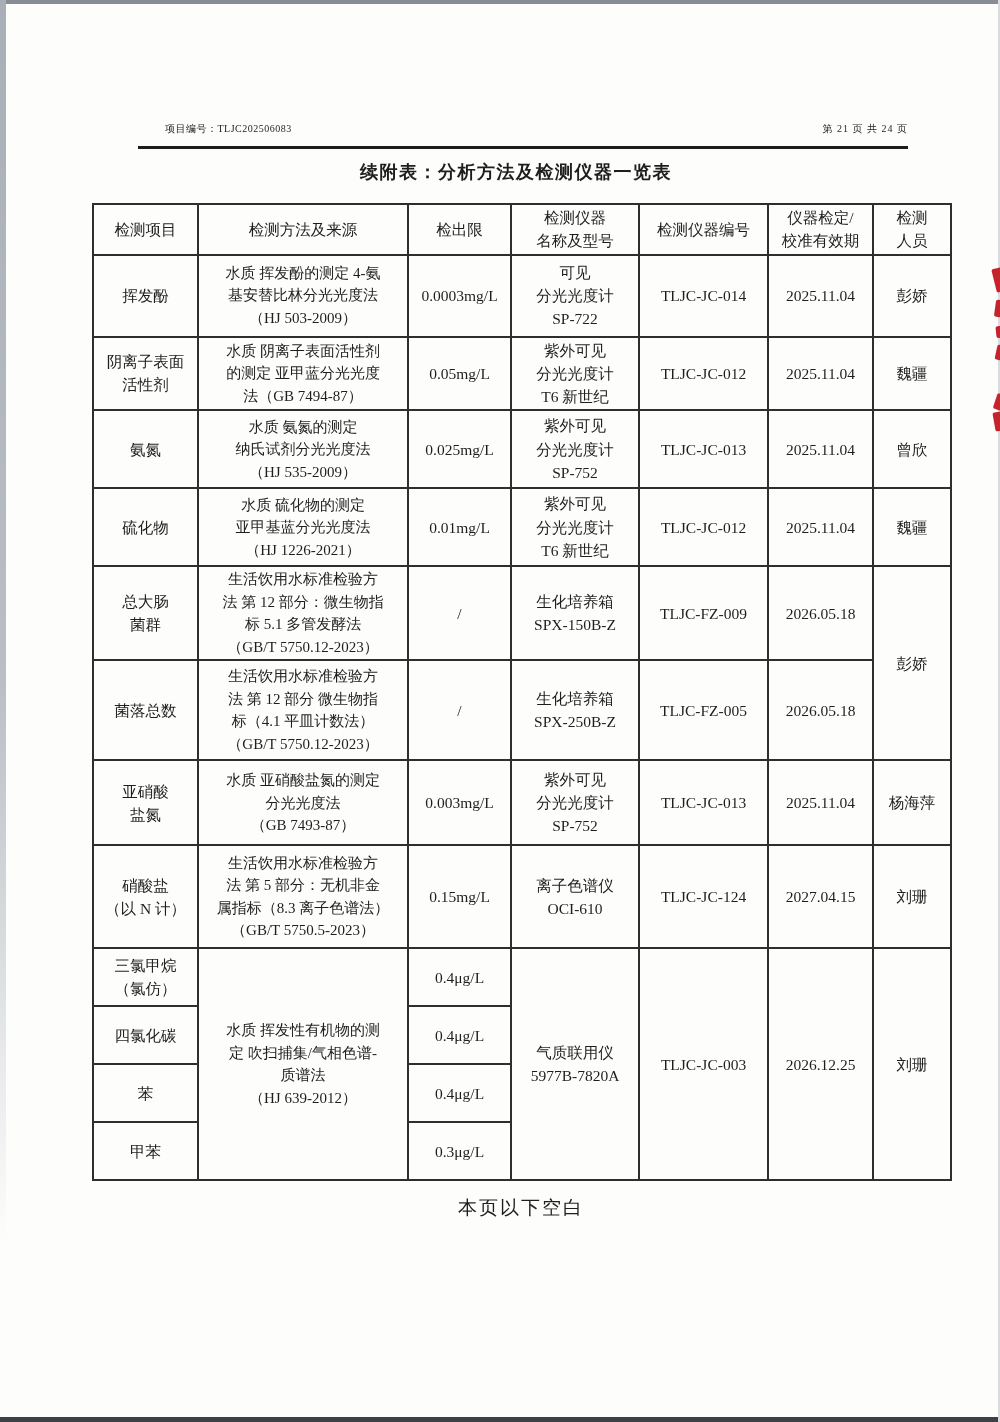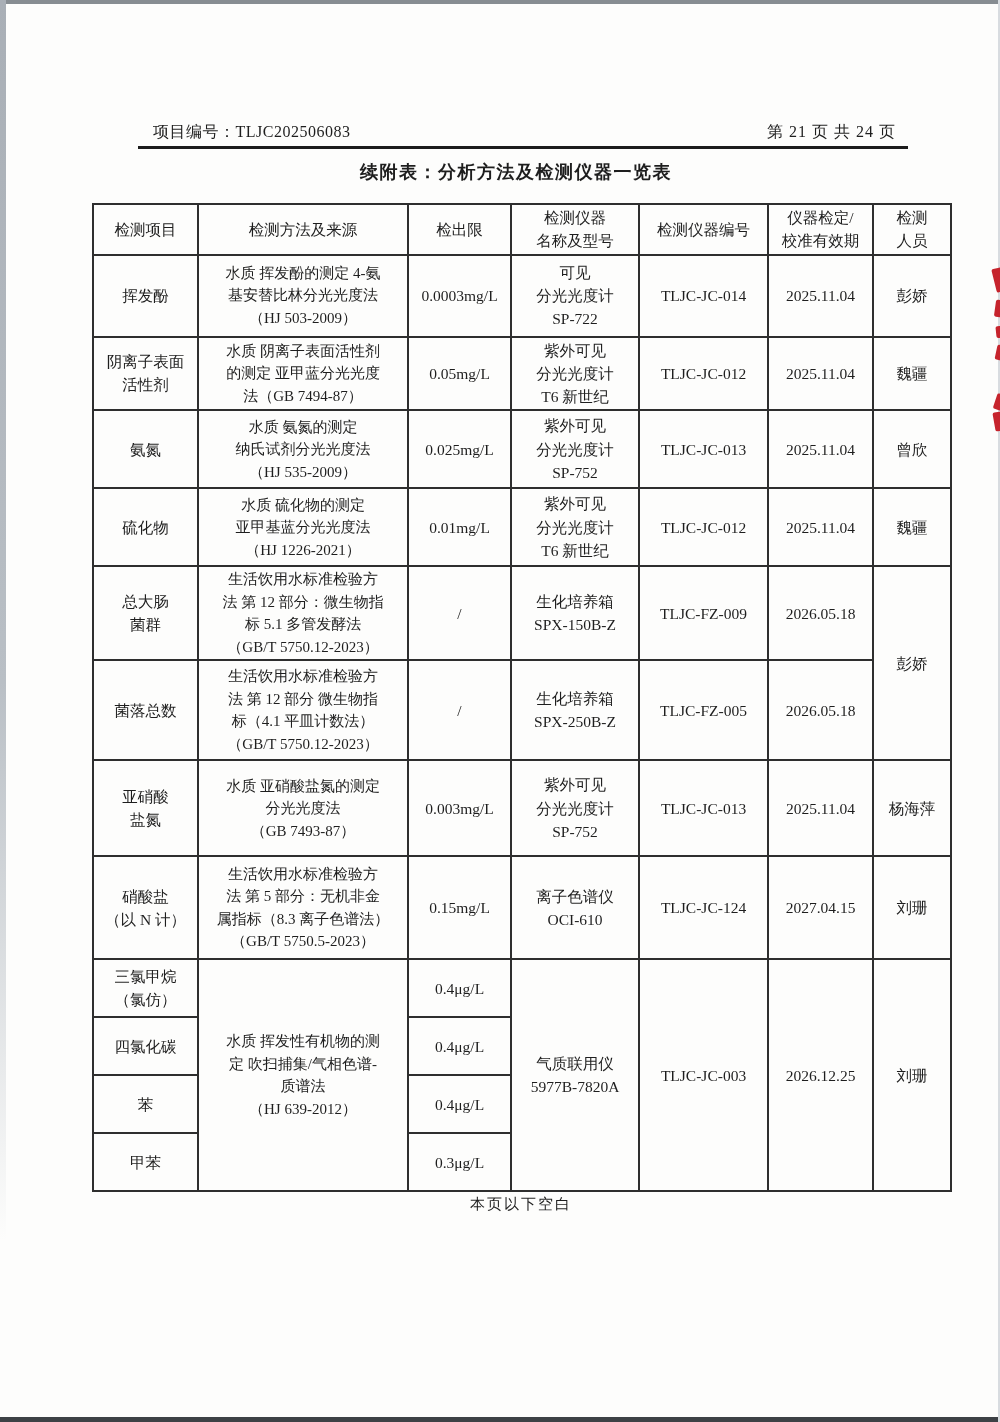--- a/index.html
+++ b/index.html
@@ -12,22 +12,22 @@
     color:#1e1e1e;
   }
   
   .edge-top{position:absolute;top:0;left:0;width:1000px;height:4px;background:#878d92;}
   .edge-left{position:absolute;top:0;left:0;width:6px;height:1240px;
     background:linear-gradient(to bottom,#a9afb6 0%,#b9bfc5 55%,rgba(185,191,197,0) 100%);}
   .edge-bottom{position:absolute;bottom:0;left:0;width:1000px;height:5px;background:#3d4145;}
   .edge-right{position:absolute;top:0;right:0;width:2px;height:1422px;background:#d8dce0;}
 
   
-  .doc-header{position:absolute;top:122px;left:128px;width:768px;height:26px;
-    font-size:16px;letter-spacing:.5px;}
+  .doc-header{position:absolute;top:122px;left:140px;width:768px;height:26px;
+    font-size:10px;letter-spacing:.5px;}
   .project-no{position:absolute;left:25px;top:0;}
   .page-ind{position:absolute;right:0;top:0;letter-spacing:1px;text-align:right;}
   .header-rule{position:absolute;top:146px;left:138px;width:770px;height:2.5px;background:#1c1c1c;}
 
   
   .doc-title{position:absolute;top:160px;left:0;width:1000px;text-align:center;
     font-size:18px;font-weight:bold;letter-spacing:1.5px;margin-left:16px;}
 
   
   table.t{position:absolute;top:203px;left:92px;width:858px;
@@ -39,21 +39,21 @@
     font-weight:normal;
     font-size:15.5px;line-height:1.5;
     padding:1px 2px;
     overflow:hidden;
   }
   .t td.method{font-size:15px;}
   .t th{font-size:15.5px;}
 
   
   .footer-note{position:absolute;top:1195px;left:92px;width:858px;text-align:center;
-    font-size:15px;letter-spacing:2px;}
+    font-size:19px;letter-spacing:2px;}
 
   
   .seal-frag{position:absolute;background:#c6242d;border-radius:2px;}
   .sf1{top:268px;right:-4px;width:10px;height:24px;transform:rotate(-14deg);}
   .sf2{top:300px;right:-3px;width:8px;height:17px;transform:rotate(8deg);}
   .sf3{top:326px;right:-2px;width:6px;height:12px;transform:rotate(-6deg);}
   .sf4{top:345px;right:-3px;width:7px;height:15px;transform:rotate(12deg);}
   .sf5{top:394px;right:-4px;width:9px;height:16px;transform:rotate(18deg);}
   .sf6{top:412px;right:-3px;width:9px;height:19px;transform:rotate(-10deg);}
 </style>
@@ -181,21 +181,21 @@
         <td class="method">生活饮用水标准检验方
 法 第 12 部分 微生物指
 标（4.1 平皿计数法）
 （GB/T 5750.12-2023）</td>
         <td>/</td>
         <td>生化培养箱
 SPX-250B-Z</td>
         <td>TLJC-FZ-005</td>
         <td>2026.05.18</td>
       </tr>
-      <tr style="height:96px">
+      <tr style="height:85px">
         <td>亚硝酸
 盐氮</td>
         <td class="method">水质 亚硝酸盐氮的测定
 分光光度法
 （GB 7493-87）</td>
         <td>0.003mg/L</td>
         <td>紫外可见
 分光光度计
 SP-752</td>
         <td>TLJC-JC-013</td>

